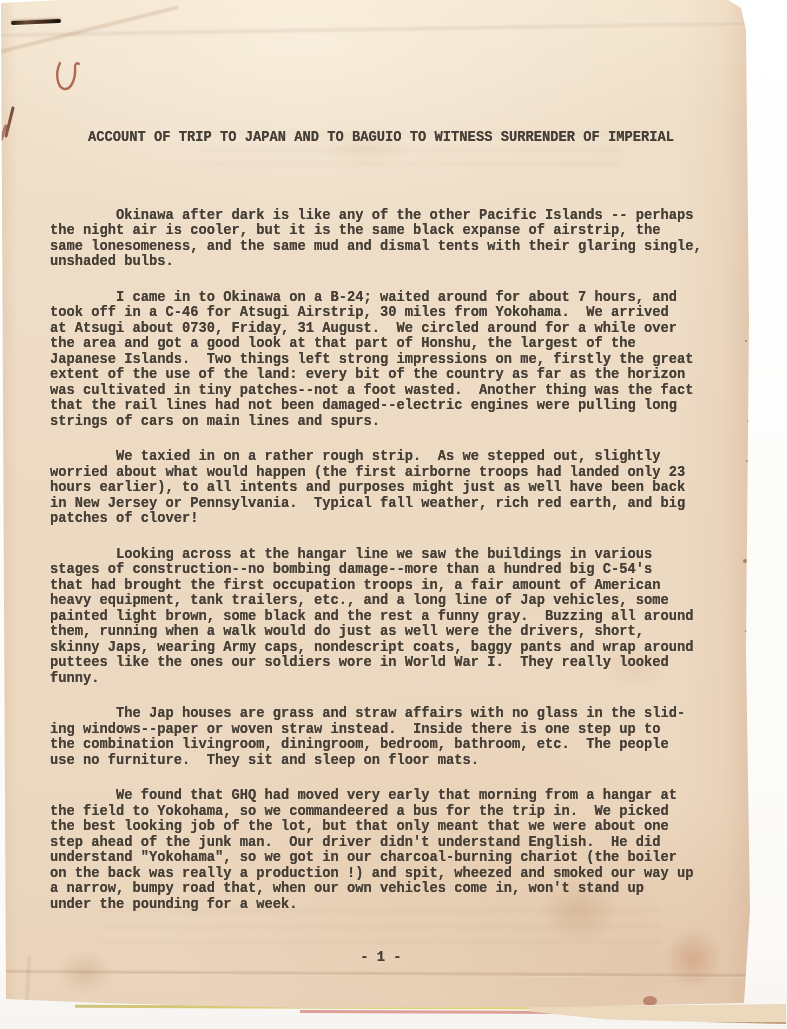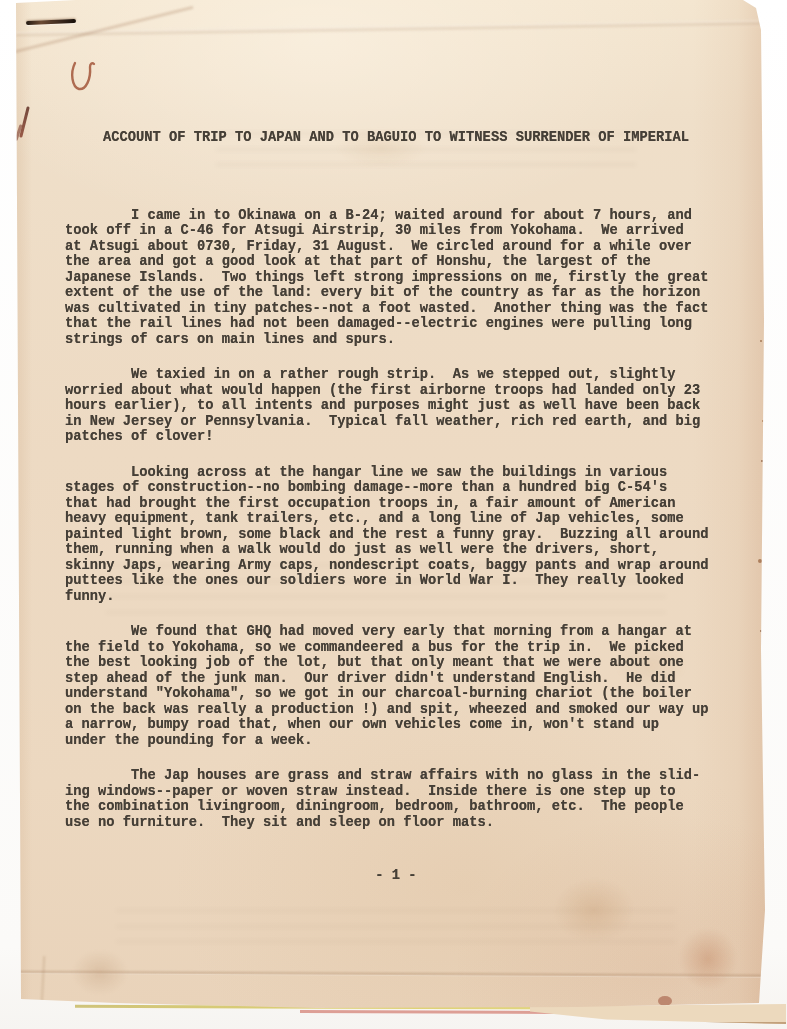--- a/index.html
+++ b/index.html
@@ -27,21 +27,21 @@
   }
   .sheet-tan {
     position:absolute; left:530px; top:1004px; width:256px; height:18px;
     background:#ecd9bd; border-bottom:2px solid #c2a07c;
     clip-path:polygon(0 12%, 100% 0, 100% 100%, 30% 78%, 0 38%);
     z-index:1;
   }
 
   
   .paper {
-    position:absolute; left:16px; top:0; width:752px; height:1008px; z-index:2;
+    position:absolute; left:1px; top:0; width:752px; height:1008px; z-index:2;
     background:
       radial-gradient(ellipse 420px 300px at 60% 88%, rgba(205,165,120,0.16), transparent 70%),
       radial-gradient(ellipse 300px 220px at 86% 96%, rgba(186,120,85,0.12), transparent 70%),
       radial-gradient(ellipse 500px 260px at 40% 4%, rgba(255,248,235,0.5), transparent 75%),
       linear-gradient(to right, rgba(205,170,135,0.28) 0px, rgba(205,170,135,0) 16px),
       linear-gradient(to left, rgba(198,148,112,0.30) 0px, rgba(214,178,145,0.16) 30px, rgba(214,178,145,0) 75px),
       linear-gradient(to bottom, #f4e6d0 0%, #efdfc9 12%, #eddac3 45%, #ecd8c0 78%, #e9d3ba 100%);
     clip-path:polygon(0px 3px, 60px 0px, 727px 0px, 740px 8px, 745px 30px,
       748px 320px, 745px 650px, 749px 910px, 743px 1003px, 560px 1007px,
       300px 1008px, 100px 1003px, 5px 999px);
@@ -142,20 +142,24 @@
     <svg class="mark-u" viewBox="0 0 36 44" xmlns="http://www.w3.org/2000/svg">
       <path d="M9 7 C4 17 6 31 13 33 C20 34 25 23 24 11 M24 11 C24 8 26 6 28 8" fill="none" stroke="#a3563a" stroke-width="2.4" stroke-linecap="round"></path>
     </svg>
     <div class="red-mark red-mark-1"></div>
     <div class="red-mark red-mark-2"></div>
 
     <div class="content">
       <h1 class="title">
         <div>ACCOUNT OF TRIP TO JAPAN AND TO BAGUIO TO WITNESS SURRENDER OF IMPERIAL</div>
       </h1>
+      <p class="para">        Okinawa after dark is like any of the other Pacific Islands -- perhaps
+the night air is cooler, but it is the same black expanse of airstrip, the
+same lonesomeness, and the same mud and dismal tents with their glaring single,
+unshaded bulbs.</p>
       <p class="para">        I came in to Okinawa on a B-24; waited around for about 7 hours, and
 took off in a C-46 for Atsugi Airstrip, 30 miles from Yokohama.  We arrived
 at Atsugi about 0730, Friday, 31 August.  We circled around for a while over
 the area and got a good look at that part of Honshu, the largest of the
 Japanese Islands.  Two things left strong impressions on me, firstly the great
 extent of the use of the land: every bit of the country as far as the horizon
 was cultivated in tiny patches--not a foot wasted.  Another thing was the fact
 that the rail lines had not been damaged--electric engines were pulling long
 strings of cars on main lines and spurs.</p>
       <p class="para">        We taxied in on a rather rough strip.  As we stepped out, slightly
@@ -165,29 +169,29 @@
 patches of clover!</p>
       <p class="para">        Looking across at the hangar line we saw the buildings in various
 stages of construction--no bombing damage--more than a hundred big C-54's
 that had brought the first occupation troops in, a fair amount of American
 heavy equipment, tank trailers, etc., and a long line of Jap vehicles, some
 painted light brown, some black and the rest a funny gray.  Buzzing all around
 them, running when a walk would do just as well were the drivers, short,
 skinny Japs, wearing Army caps, nondescript coats, baggy pants and wrap around
 puttees like the ones our soldiers wore in World War I.  They really looked
 funny.</p>
+      <p class="para">        The Jap houses are grass and straw affairs with no glass in the slid-
+ing windows--paper or woven straw instead.  Inside there is one step up to
+the combination livingroom, diningroom, bedroom, bathroom, etc.  The people
+use no furniture.  They sit and sleep on floor mats.</p>
       <p class="para">        We found that GHQ had moved very early that morning from a hangar at
 the field to Yokohama, so we commandeered a bus for the trip in.  We picked
 the best looking job of the lot, but that only meant that we were about one
 step ahead of the junk man.  Our driver didn't understand English.  He did
 understand "Yokohama", so we got in our charcoal-burning chariot (the boiler
 on the back was really a production !) and spit, wheezed and smoked our way up
 a narrow, bumpy road that, when our own vehicles come in, won't stand up
 under the pounding for a week.</p>
-      <p class="para">        The Jap houses are grass and straw affairs with no glass in the slid-
-ing windows--paper or woven straw instead.  Inside there is one step up to
-the combination livingroom, diningroom, bedroom, bathroom, etc.  The people
-use no furniture.  They sit and sleep on floor mats.</p>
       <div class="page-number">- 1 -</div>
     </div>
 
   </div>
 </div>
 
 </body></html>

